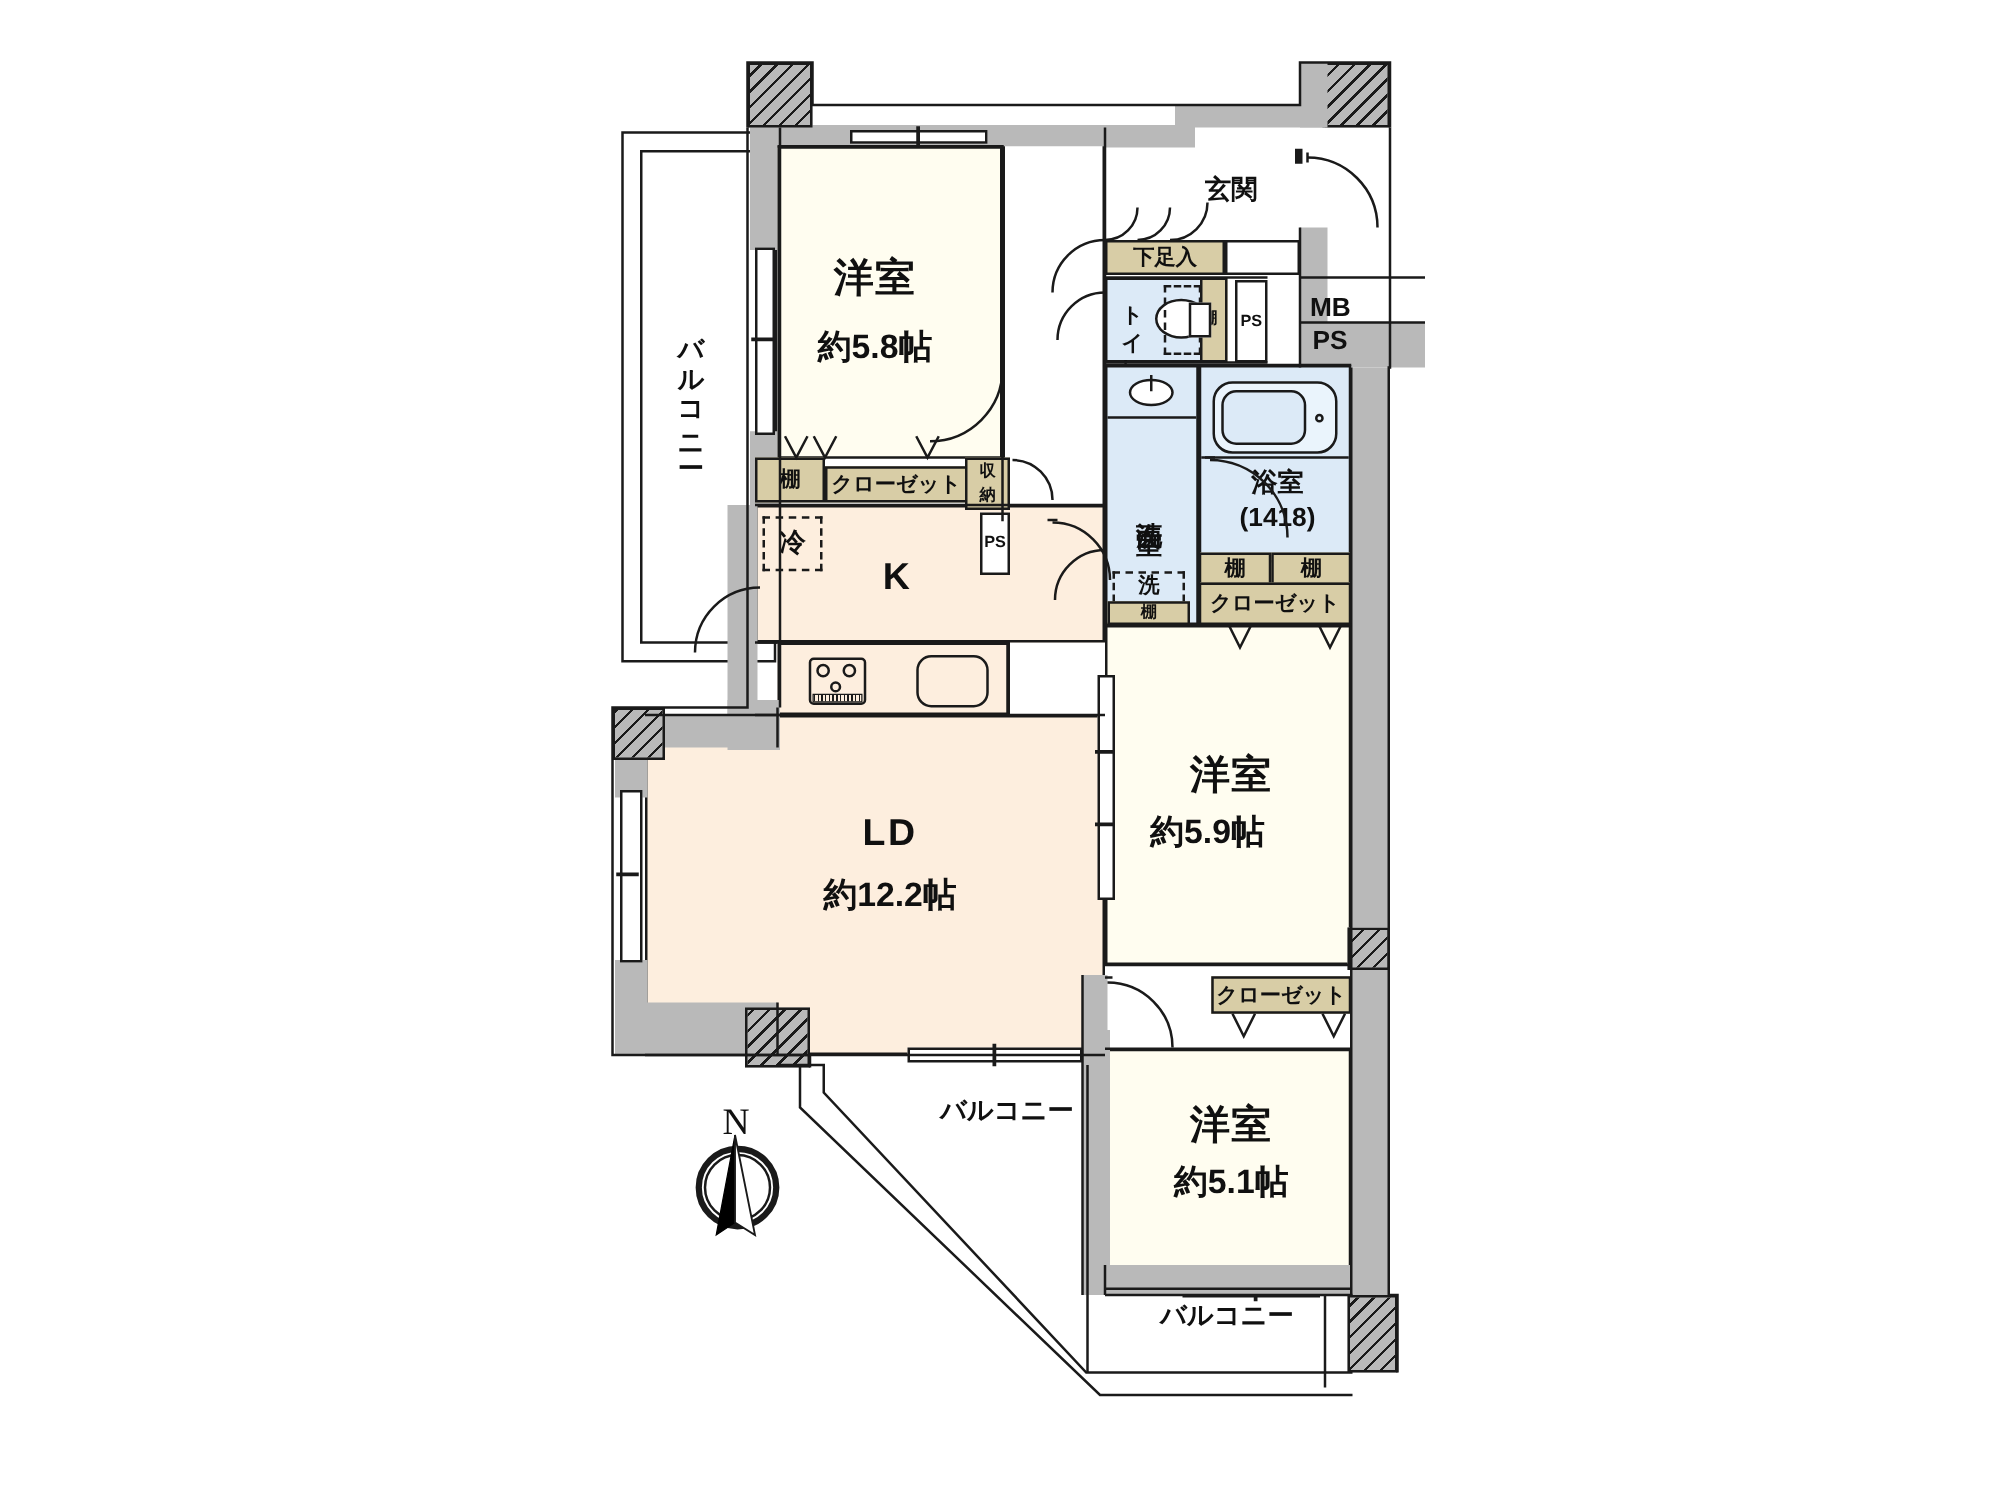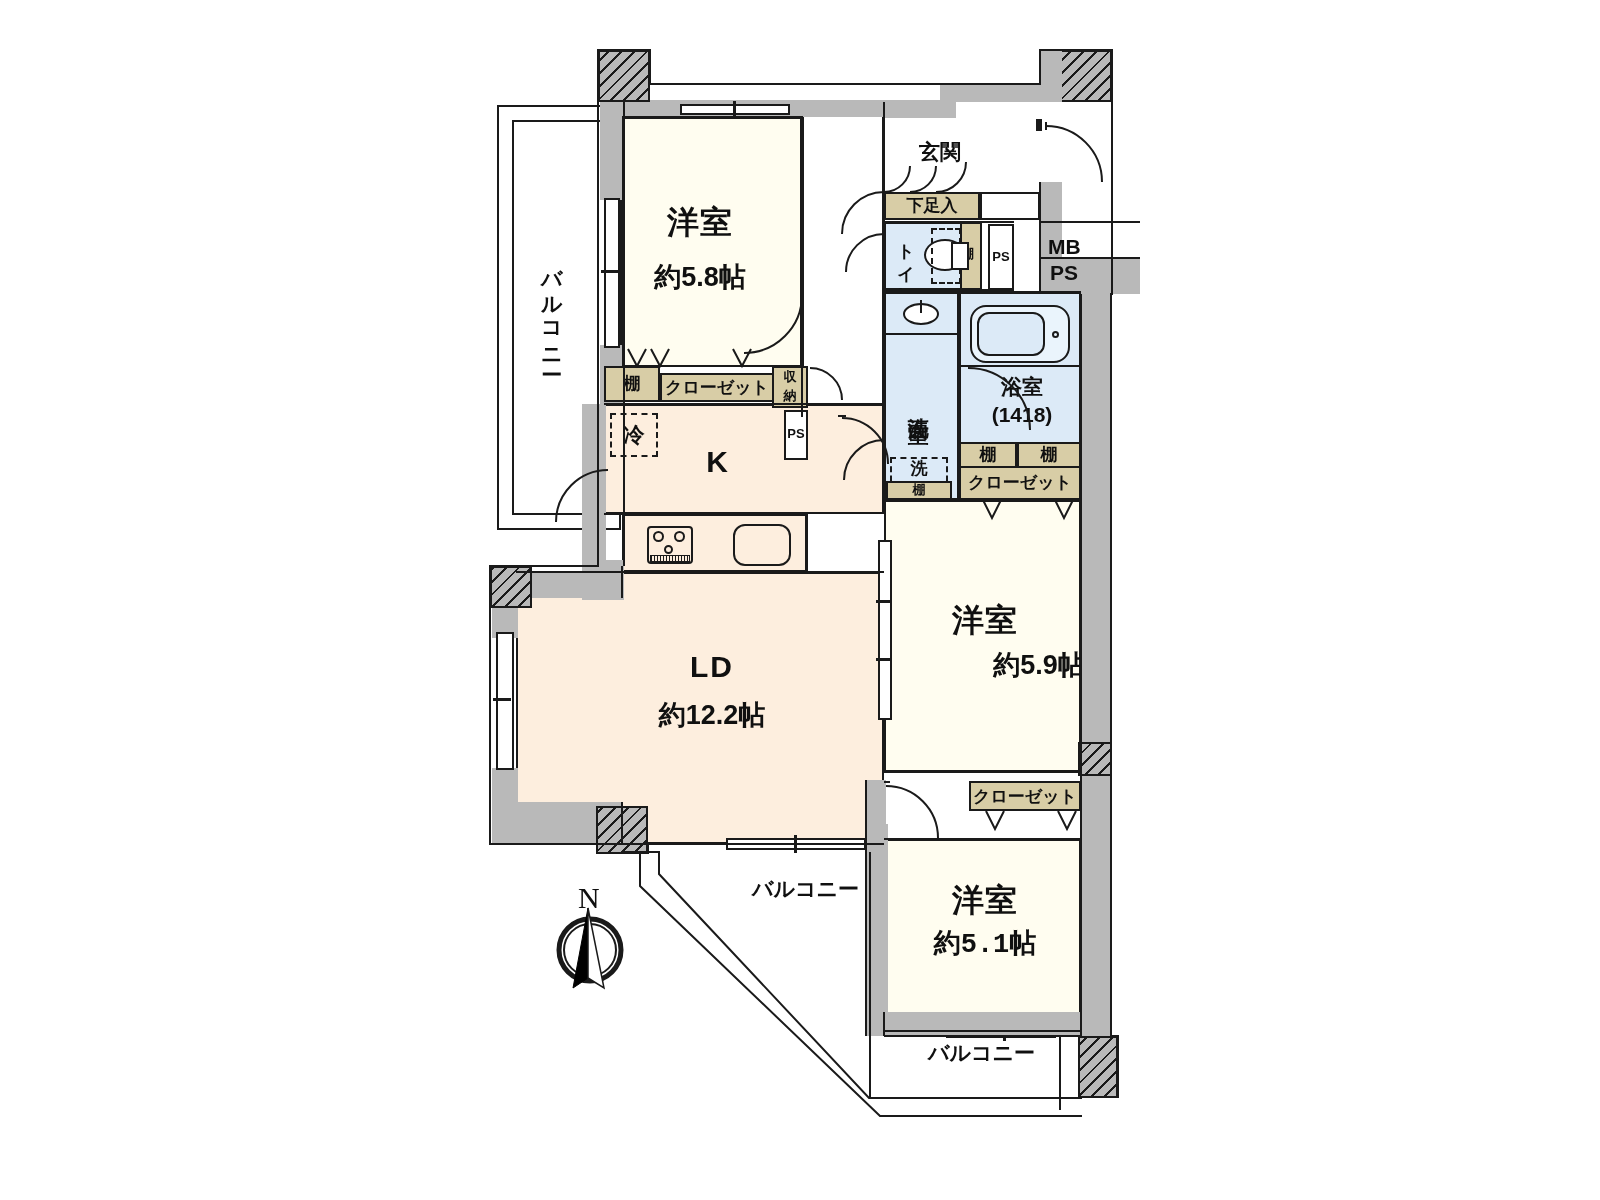--- a/index.html
+++ b/index.html
@@ -77,21 +77,21 @@
   <div class="abs thinline" style="left:733px;top:101px;width:3px;height:17px;"></div>
 
   <div class="abs white" style="left:604px;top:198px;width:16px;height:150px;"></div>
   <div class="abs thinline" style="left:601px;top:270px;width:18px;height:3px;"></div>
 
   <div class="lbl t-mid" style="left:820px;top:200px;">廊下</div>
 
   <div class="abs" style="left:802px;top:117px;width:82px;height:300px;background:#ffffff;border-left:2px solid #1a1a1a;border-right:2px solid #1a1a1a;"></div>
 
   <div class="abs wall-nb" style="left:940px;top:84px;width:120px;height:18px;"></div>
-  <div class="lbl t-mid" style="left:919px;top:141px;text-align:right;">玄関</div>
+  <div class="lbl t-mid" style="left:964px;top:141px;text-align:right;">玄関</div>
   <div class="abs wall-nb" style="left:1040px;top:182px;width:22px;height:112px;"></div>
   <div class="abs wall-nb" style="left:1040px;top:258px;width:100px;height:36px;"></div>
 
   <div class="abs thinline" style="left:1036px;top:119px;width:6px;height:12px;"></div>
 
   <div class="abs closet" style="left:884px;top:192px;width:96px;height:28px;"></div>
   <div class="lbl t-sm ctr" style="left:932px;top:206px;">下足入</div>
   <div class="abs white" style="left:980px;top:192px;width:60px;height:28px;"></div>
 
   <div class="lbl t-mid" style="left:1048px;top:236px;">MB</div>
@@ -176,34 +176,34 @@
   <div class="abs hatch" style="left:596px;top:806px;width:52px;height:48px;"></div>
 
   <div class="abs white" style="left:496px;top:632px;width:18px;height:138px;"></div>
   <div class="abs thinline" style="left:493px;top:698px;width:18px;height:3px;"></div>
 
   <div class="abs white" style="left:726px;top:838px;width:140px;height:12px;"></div>
   <div class="abs thinline" style="left:794px;top:835px;width:3px;height:18px;"></div>
 
   <div class="abs room-ivory" style="left:884px;top:500px;width:197px;height:272px;"></div>
   <div class="lbl t-room ctr" style="left:985px;top:620px;">洋室</div>
-  <div class="lbl t-area ctr" style="left:1039px;top:666px;">約5.9帖</div>
+  <div class="lbl t-area ctr" style="left:966px;top:666px;">約5.9帖</div>
 
   <div class="abs white" style="left:878px;top:540px;width:14px;height:180px;"></div>
   <div class="abs thinline" style="left:876px;top:600px;width:16px;height:3px;"></div>
   <div class="abs thinline" style="left:876px;top:658px;width:16px;height:3px;"></div>
 
   <div class="abs hatch" style="left:1078px;top:742px;width:34px;height:34px;"></div>
 
   <div class="abs closet" style="left:969px;top:781px;width:112px;height:30px;"></div>
   <div class="lbl t-sm ctr" style="left:1025px;top:797px;">クローゼット</div>
 
   <div class="abs room-ivory" style="left:884px;top:839px;width:197px;height:192px;"></div>
   <div class="lbl t-room ctr" style="left:985px;top:900px;">洋室</div>
-  <div class="lbl t-area ctr" style="left:985px;top:946px;font-family:Liberation Mono, monospace;">約5.1帖</div>
+  <div class="lbl t-area ctr" style="left:985px;top:946px;">約5.1帖</div>
 
   <div class="abs white" style="left:946px;top:1026px;width:110px;height:12px;"></div>
   <div class="abs thinline" style="left:1003px;top:1023px;width:3px;height:18px;"></div>
 
   <div class="abs wall-nb" style="left:1081px;top:294px;width:30px;height:448px;"></div>
   <div class="abs wall-nb" style="left:1081px;top:776px;width:30px;height:260px;"></div>
   <div class="abs hatch" style="left:1078px;top:1036px;width:40px;height:62px;"></div>
 
   <div class="abs wall-nb" style="left:582px;top:404px;width:24px;height:170px;"></div>
   <div class="abs wall-nb" style="left:582px;top:560px;width:42px;height:40px;"></div>

